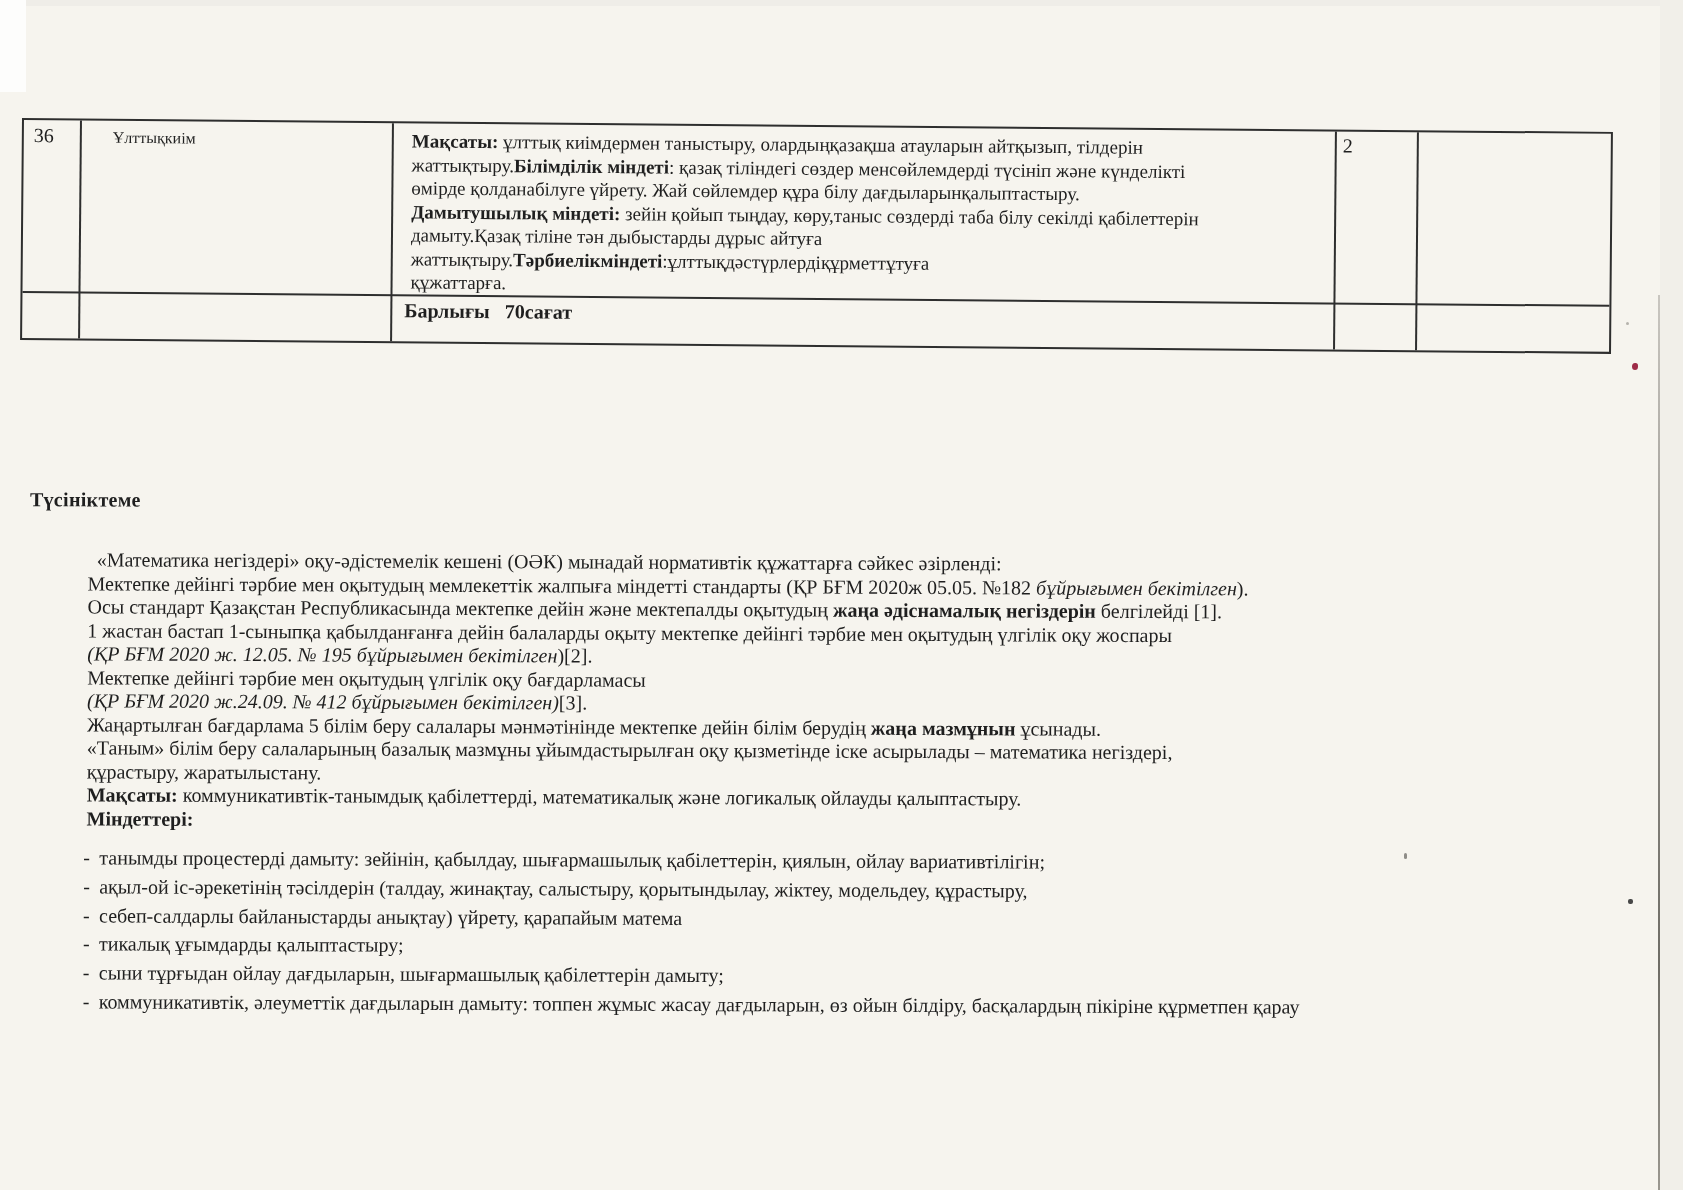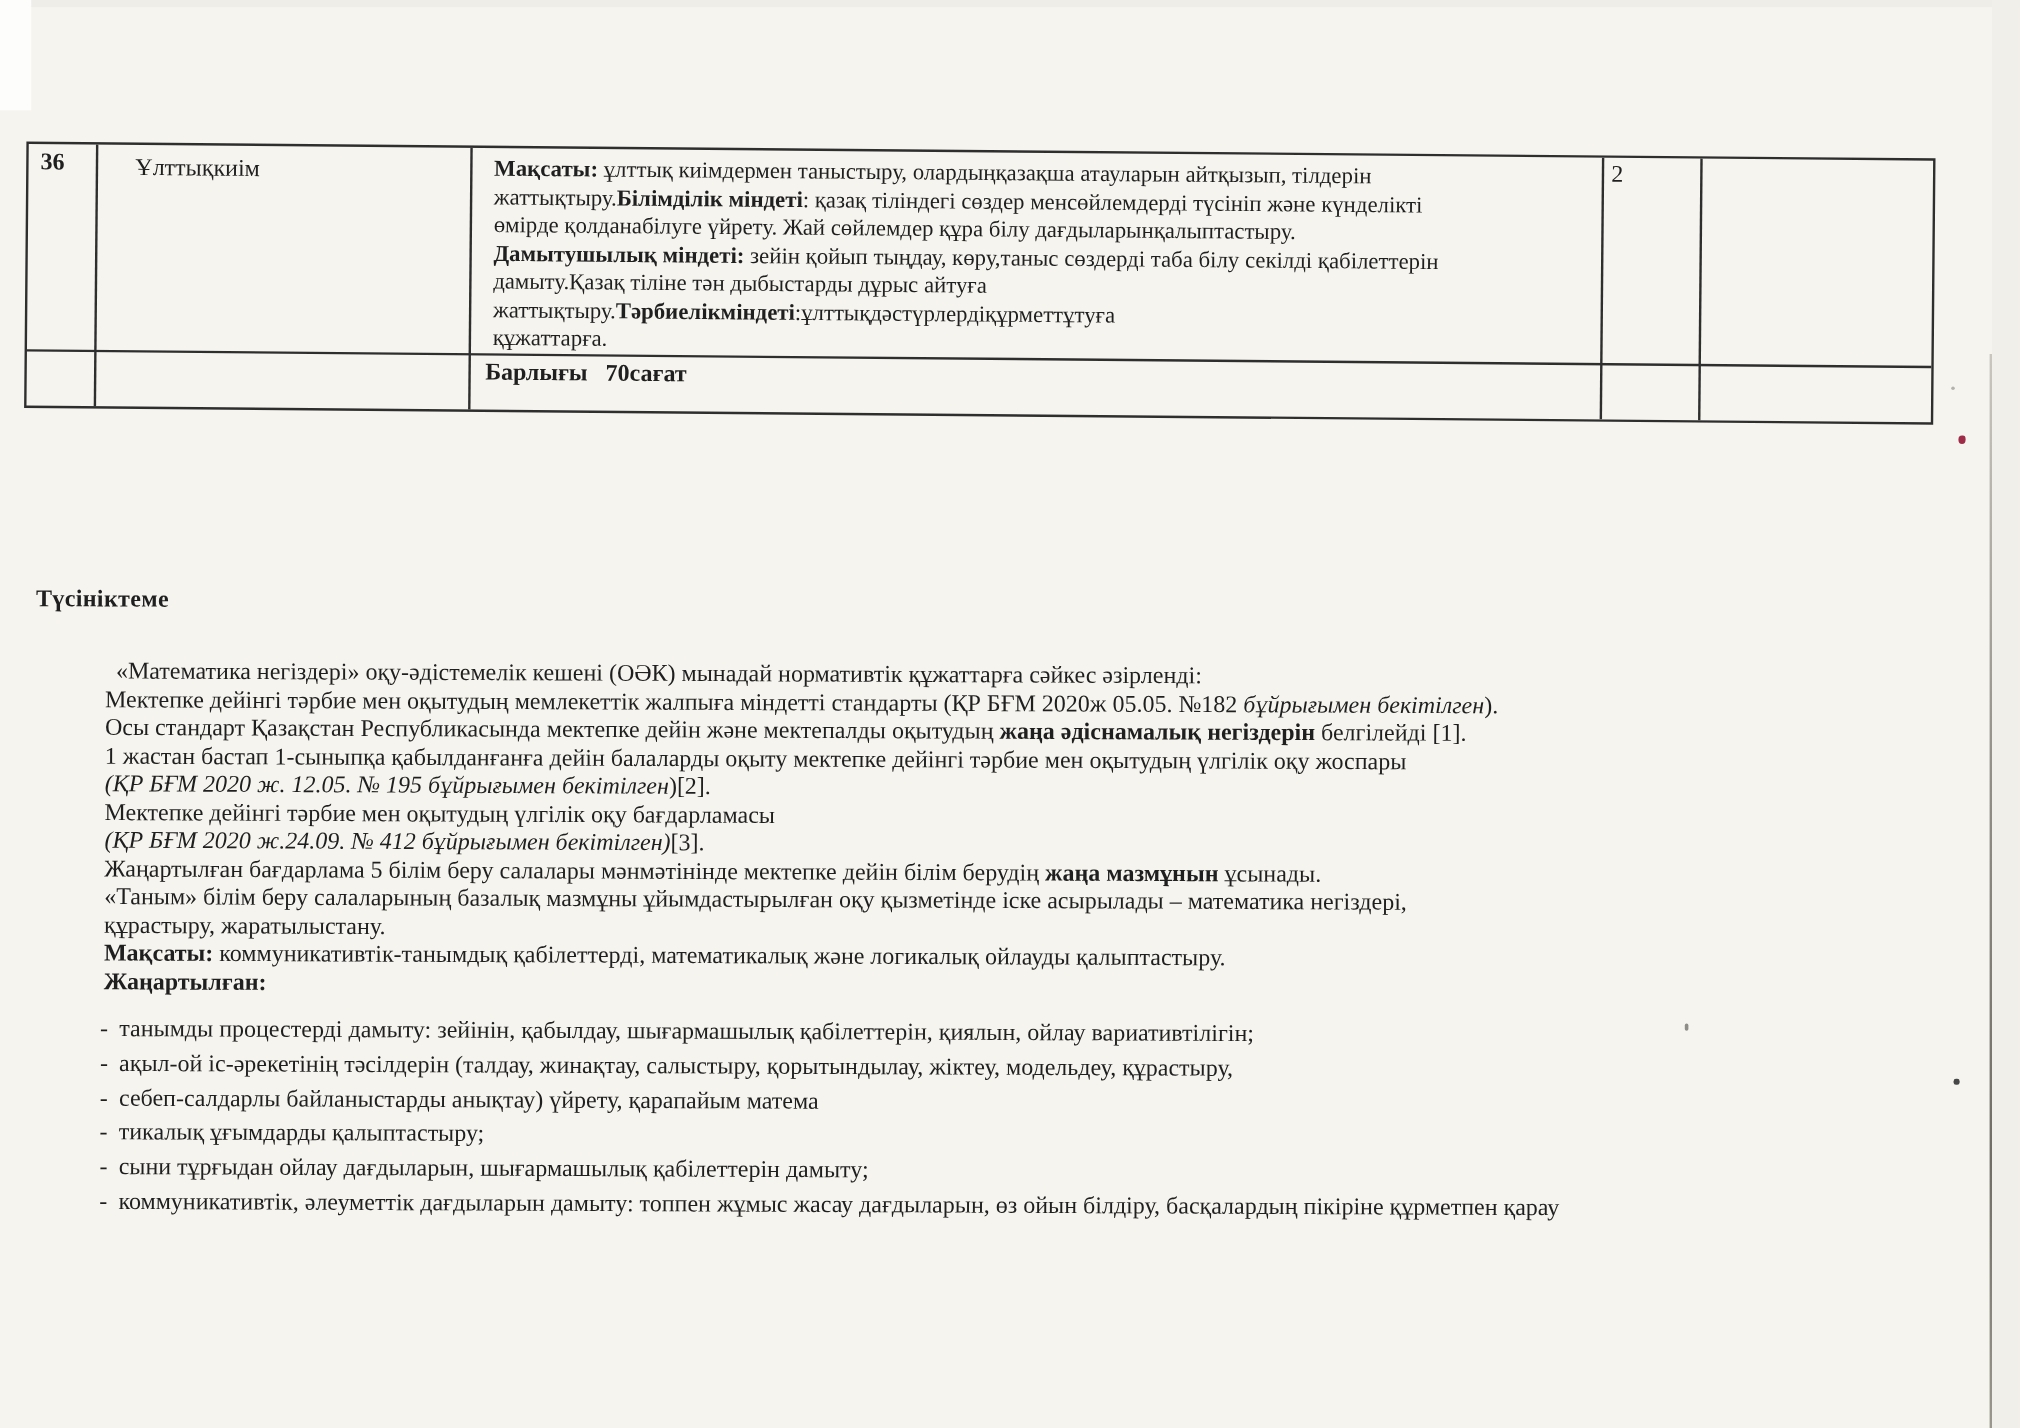--- a/index.html
+++ b/index.html
@@ -19,22 +19,22 @@
   
   .grid{
     position:absolute;left:22px;top:118px;width:1591px;height:222px;
     border:2px solid #2e2e2e;box-sizing:border-box;
     transform:rotate(0.5deg);transform-origin:0 0;
   }
   .vline{position:absolute;top:0;bottom:0;width:2px;background:#2e2e2e;}
   .v1{left:56px;} .v2{left:368px;} .v3{left:1311px;} .v4{left:1393px;}
   .hline{position:absolute;left:0;right:0;top:171px;height:2px;background:#2e2e2e;}
   .cell{position:absolute;}
-  .cell-num{left:10px;top:4px;font-size:20px;font-weight:bold;}
-  .cell-topic{left:89px;top:8px;font-size:20px;}
+  .cell-num{left:10px;top:4px;font-size:20px;}
+  .cell-topic{left:89px;top:8px;font-size:16px;}
   .cell-desc{left:388px;top:6px;font-size:19px;line-height:23.5px;width:930px;}
   .cell-hours{left:1319px;top:3px;font-size:20px;}
   .cell-total{left:382px;top:176px;font-size:20px;font-weight:bold;white-space:pre;}
 
   
   .note{
     position:absolute;left:0;top:488px;width:1655px;height:700px;
     transform:rotate(0.25deg);transform-origin:0 0;
   }
   .note-heading{position:absolute;left:30px;top:0;font-size:20px;font-weight:bold;letter-spacing:.3px;text-align:right;}
@@ -92,21 +92,21 @@
         <div class="tline"><span>Мектепке дейінгі тәрбие мен оқытудың мемлекеттік жалпыға міндетті стандарты (ҚР БҒМ 2020ж 05.05. №182 </span><span class="i">бұйрығымен бекітілген</span><span>).</span></div>
         <div class="tline"><span>Осы стандарт Қазақстан Республикасында мектепке дейін және мектепалды оқытудың </span><span class="b">жаңа әдіснамалық негіздерін</span><span> белгілейді [1].</span></div>
         <div class="tline"><span>1 жастан бастап 1-сыныпқа қабылданғанға дейін балаларды оқыту мектепке дейінгі тәрбие мен оқытудың үлгілік оқу жоспары</span></div>
         <div class="tline"><span class="i">(ҚР БҒМ 2020 ж. </span><span class="i">12.05. № 195 бұйрығымен бекітілген</span><span>)[2].</span></div>
         <div class="tline"><span>Мектепке дейінгі тәрбие мен оқытудың үлгілік оқу бағдарламасы</span></div>
         <div class="tline"><span class="i">(ҚР БҒМ 2020 ж.24.09. № 412 бұйрығымен бекітілген)</span><span>[3].</span></div>
         <div class="tline"><span>Жаңартылған бағдарлама 5 білім беру салалары мәнмәтінінде мектепке дейін білім берудің </span><span class="b">жаңа мазмұнын</span><span> ұсынады.</span></div>
         <div class="tline"><span>«Таным» білім беру салаларының базалық мазмұны ұйымдастырылған оқу қызметінде іске асырылады – математика негіздері,</span></div>
         <div class="tline"><span>құрастыру, жаратылыстану.</span></div>
         <div class="tline"><span class="b">Мақсаты:</span><span> коммуникативтік-танымдық қабілеттерді, математикалық және логикалық ойлауды қалыптастыру.</span></div>
-        <div class="tline"><span class="b">Жаңартылған:</span></div>
+        <div class="tline"><span class="b">Міндеттері:</span></div>
       </div>
     <div class="bullets">
         <div class="tline"><span class="dash">-</span><span>танымды процестерді дамыту: зейінін, қабылдау, шығармашылық қабілеттерін, қиялын, ойлау вариативтілігін;</span></div>
         <div class="tline"><span class="dash">-</span><span>ақыл-ой іс-әрекетінің тәсілдерін (талдау, жинақтау, салыстыру, қорытындылау, жіктеу, модельдеу, құрастыру,</span></div>
         <div class="tline"><span class="dash">-</span><span>себеп-салдарлы байланыстарды анықтау) үйрету, қарапайым матема</span></div>
         <div class="tline"><span class="dash">-</span><span>тикалық ұғымдарды қалыптастыру;</span></div>
         <div class="tline"><span class="dash">-</span><span>сыни тұрғыдан ойлау дағдыларын, шығармашылық қабілеттерін дамыту;</span></div>
         <div class="tline"><span class="dash">-</span><span>коммуникативтік, әлеуметтік дағдыларын дамыту: топпен жұмыс жасау дағдыларын, өз ойын білдіру, басқалардың пікіріне құрметпен қарау</span></div>
       </div>
   </div>

